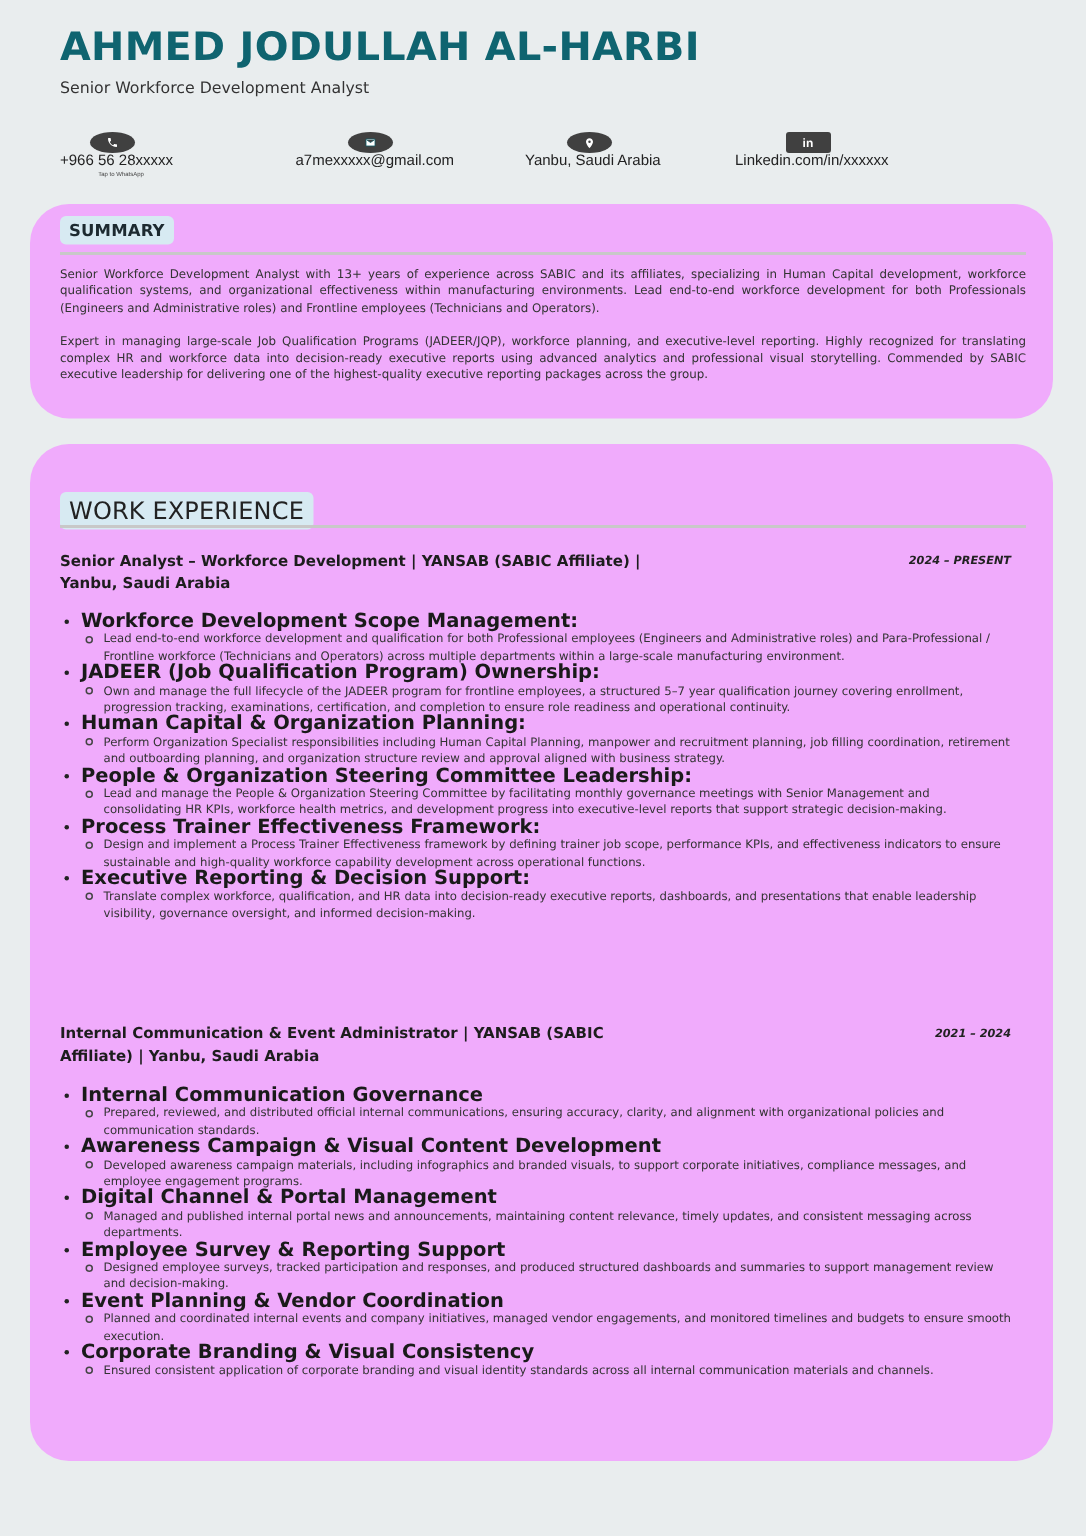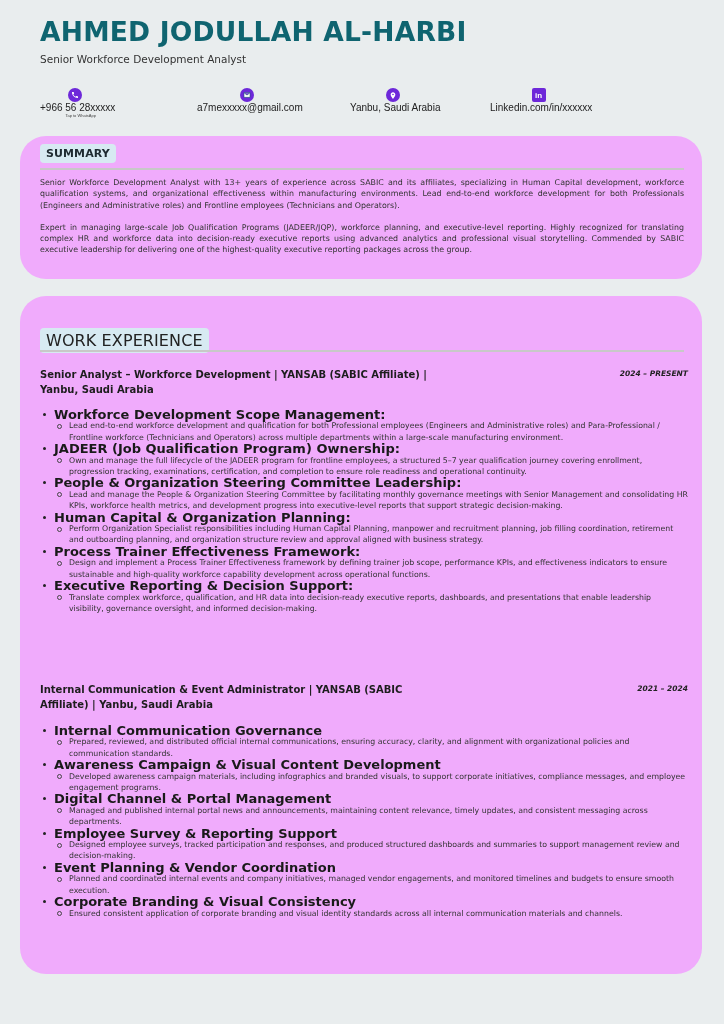--- a/index.html
+++ b/index.html
@@ -27,22 +27,22 @@
       color: #333;
       margin-top: 3px;
     }
     .contacts {
       position: absolute; top: 88px; left: 40px; width: 640px;
       display: flex; align-items: center; font-family: "Liberation Sans", sans-serif;
       font-size: 10px; color: #222;
     }
     .contact { display: flex; align-items: center; position: absolute; top: 0; white-space: nowrap; flex-direction: column; }
     .contact .ic {
-      width: 14px; height: 14px; border-radius: 50%;
-      background: #6d28d9; display: inline-flex; align-items: center; justify-content: center;
+      width: 30px; height: 14px; border-radius: 50%;
+      background: #404040; display: inline-flex; align-items: center; justify-content: center;
       margin-right: 5px;
     }
     .contact .ic.sq { border-radius: 2px; }
     .contact .ic svg { display: block; }
     .whatsapp-note { font-size: 4px; margin-left: 6px; color: #444; }
 
     .card {
       position: absolute; left: 20px; width: 682px;
       background: #f0abfc; border-radius: 26px;
     }
@@ -61,21 +61,21 @@
     .divider { position: absolute; left: 20px; right: 18px; height: 1.5px; background: #c8c8c8; }
     .card.summary .divider { top: 32px; }
     .card.work .divider { top: 54px; }
 
     .summary-text {
       position: absolute; left: 20px; right: 18px; top: 41px;
       font-size: 7.9px; line-height: 11.3px; color: #333; text-align: justify;
     }
     .summary-text p + p { margin-top: 11px; }
 
-    .job { position: absolute; left: 20px; right: 14px; }
+    .job { position: absolute; left: 20px; right: 28px; }
     .job-title {
       font-weight: bold; font-size: 10px; line-height: 14.5px; color: #1d1d1d;
       width: 400px;
     }
     .job-dates {
       position: absolute; right: 0; top: 1px;
       font-weight: bold; font-style: italic; font-size: 7.5px; color: #222; margin-left: 16px;
     }
     .items { margin-top: 12px; list-style: none; }
     .item { position: relative; padding-left: 14px; }
@@ -152,26 +152,26 @@
     <ul class="items">
       <li class="item">
         <div class="item-title">Workforce Development Scope Management:</div>
         <div class="sub">Lead end-to-end workforce development and qualification for both Professional employees (Engineers and Administrative roles) and Para-Professional / Frontline workforce (Technicians and Operators) across multiple departments within a large-scale manufacturing environment.</div>
       </li>
       <li class="item">
         <div class="item-title">JADEER (Job Qualification Program) Ownership:</div>
         <div class="sub">Own and manage the full lifecycle of the JADEER program for frontline employees, a structured 5–7 year qualification journey covering enrollment, progression tracking, examinations, certification, and completion to ensure role readiness and operational continuity.</div>
       </li>
       <li class="item">
+        <div class="item-title">Human Capital &amp; Organization Planning:</div>
+        <div class="sub">Perform Organization Specialist responsibilities including Human Capital Planning, manpower and recruitment planning, job filling coordination, retirement and outboarding planning, and organization structure review and approval aligned with business strategy.</div>
+      </li>
+      <li class="item">
         <div class="item-title">People &amp; Organization Steering Committee Leadership:</div>
         <div class="sub">Lead and manage the People &amp; Organization Steering Committee by facilitating monthly governance meetings with Senior Management and consolidating HR KPIs, workforce health metrics, and development progress into executive-level reports that support strategic decision-making.</div>
-      </li>
-      <li class="item">
-        <div class="item-title">Human Capital &amp; Organization Planning:</div>
-        <div class="sub">Perform Organization Specialist responsibilities including Human Capital Planning, manpower and recruitment planning, job filling coordination, retirement and outboarding planning, and organization structure review and approval aligned with business strategy.</div>
       </li>
       <li class="item">
         <div class="item-title">Process Trainer Effectiveness Framework:</div>
         <div class="sub">Design and implement a Process Trainer Effectiveness framework by defining trainer job scope, performance KPIs, and effectiveness indicators to ensure sustainable and high-quality workforce capability development across operational functions.</div>
       </li>
       <li class="item">
         <div class="item-title">Executive Reporting &amp; Decision Support:</div>
         <div class="sub">Translate complex workforce, qualification, and HR data into decision-ready executive reports, dashboards, and presentations that enable leadership visibility, governance oversight, and informed decision-making.</div>
       </li>
     </ul>

